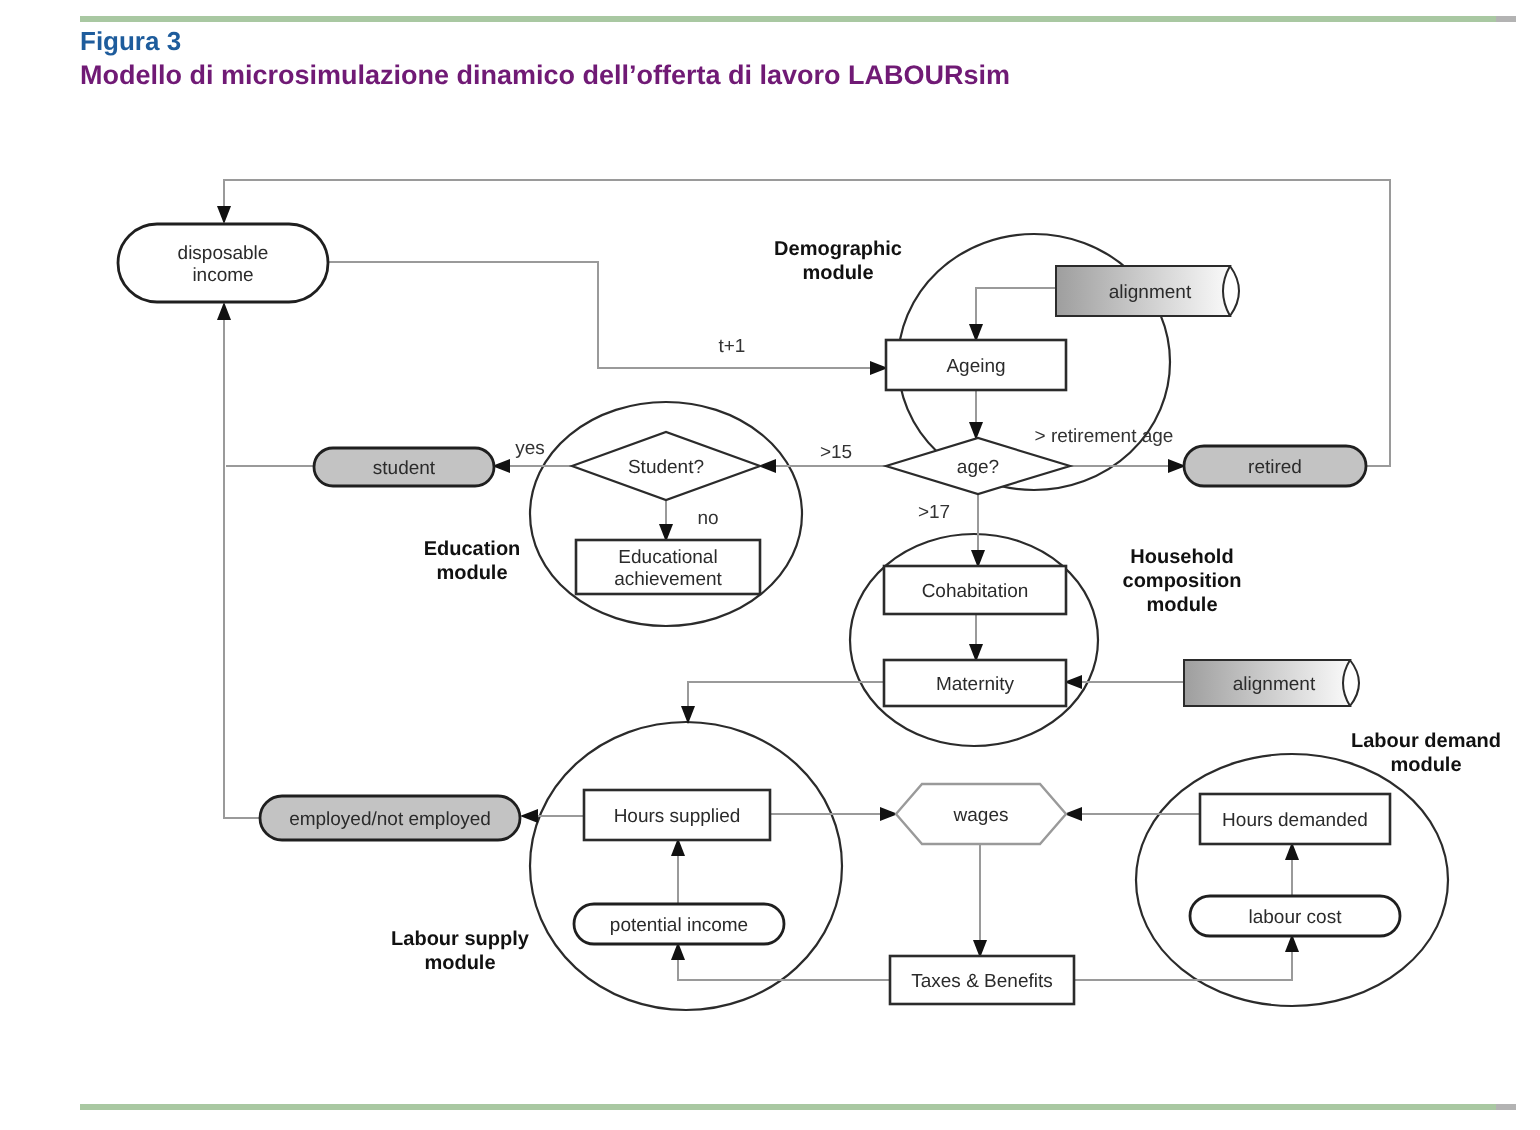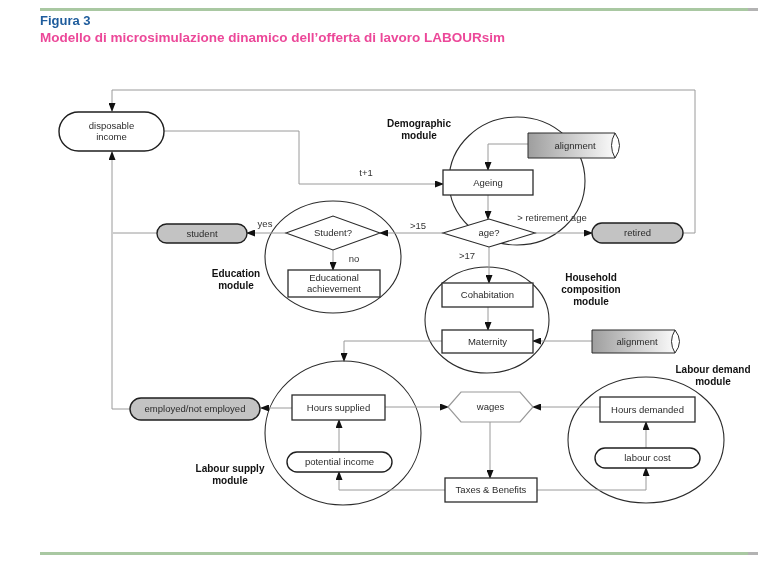--- a/index.html
+++ b/index.html
@@ -14,21 +14,21 @@
   .node-text{font-family:"Liberation Sans",sans-serif;font-size:9.5px;fill:#2b2b2b;}
   .module-text{font-family:"Liberation Sans",sans-serif;font-size:10px;font-weight:bold;fill:#111;}
   .edge-text{font-family:"Liberation Sans",sans-serif;font-size:9.5px;fill:#333;}
 </style>
 </head>
 <body>
 
 <div class="page">
   <div class="rule rule-top" style="background: linear-gradient(to right, rgb(169, 200, 162) 0px, rgb(169, 200, 162) 708px, rgb(179, 179, 179) 708px);"></div>
   <div class="fig-label" style="color: rgb(30, 92, 156);">Figura 3</div>
-  <div class="fig-title" style="color: #ec4899;">Modello di microsimulazione dinamico dell’offerta di lavoro LABOURsim</div>
+  <div class="fig-title" style="color: #701a75;">Modello di microsimulazione dinamico dell’offerta di lavoro LABOURsim</div>
   <svg id="flow" width="770" height="565" viewBox="0 0 770 565">
       <defs>
         <marker id="arr" markerWidth="9" markerHeight="7" refX="8" refY="3.5" orient="auto" markerUnits="userSpaceOnUse">
           <path d="M0,0 L9,3.5 L0,7 Z" fill="#111111"></path>
         </marker>
         <linearGradient id="storedGrad" x1="0" y1="0" x2="1" y2="0">
           <stop offset="0" stop-color="#9E9E9E"></stop>
           <stop offset="1" stop-color="#FAFAFA"></stop>
         </linearGradient>
       </defs>

